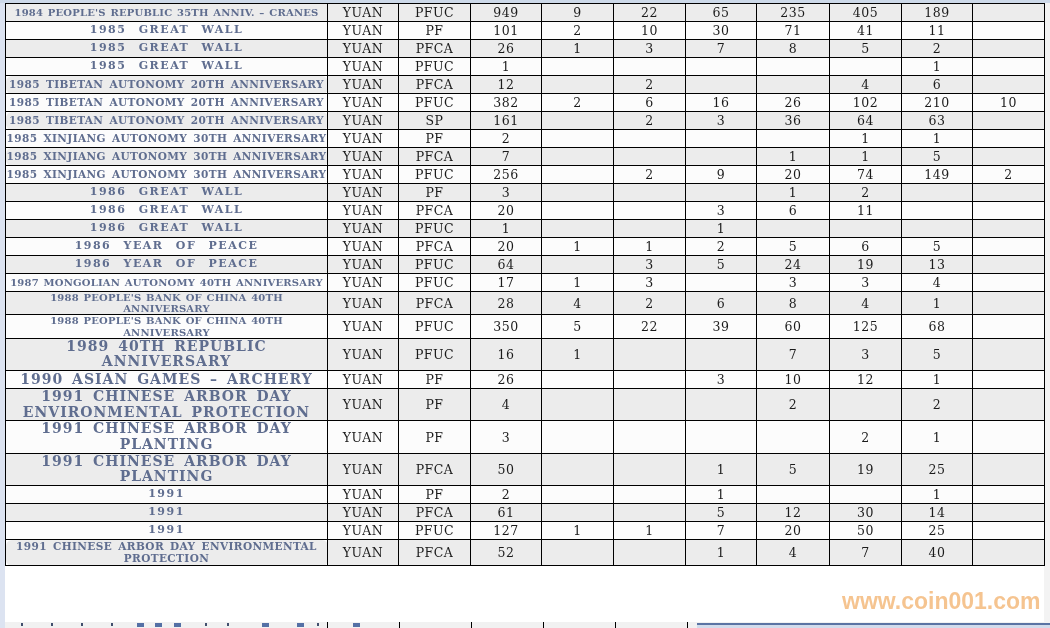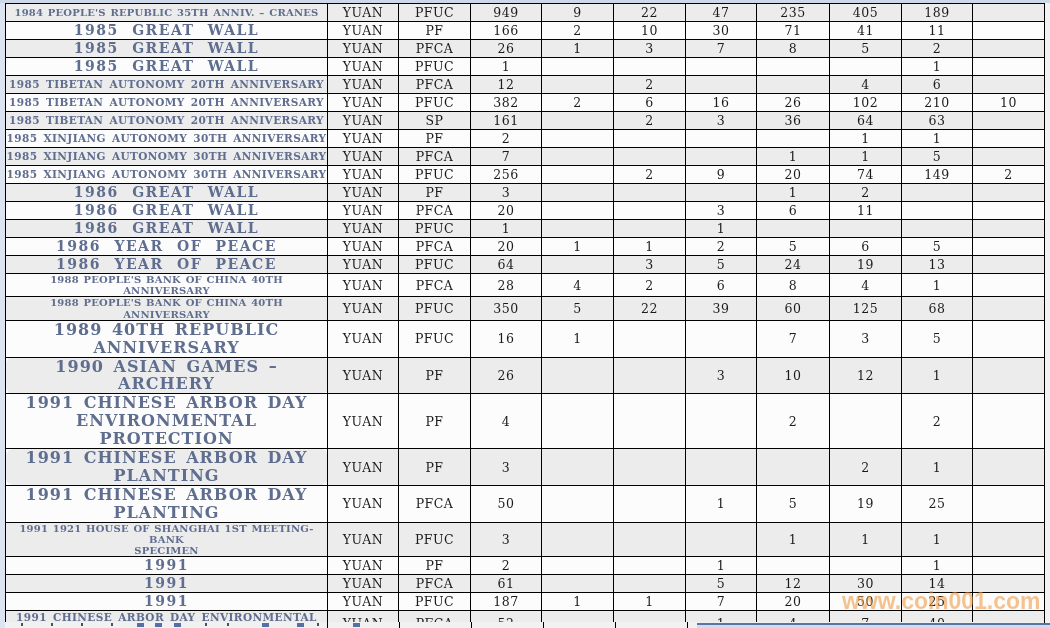--- a/index.html
+++ b/index.html
@@ -21,23 +21,23 @@
   }
   tr.r{height:18px;margin-top:44px;}
   tr.r.tall{height:26px;}
   tr.r:nth-child(odd) td{background:#ececec;}
   tr.r:nth-child(even) td{background:#fcfcfc;}
 
   td.desc{
     color:#5f6d8f;font-weight:bold;font-family:"DejaVu Serif",serif;
     white-space:pre-line;line-height:1.12;
   }
-  td.desc.fs13{font-size:14px;letter-spacing:1.5px;word-spacing:7px;}
-  td.desc.fs12{font-size:16px;letter-spacing:1px;word-spacing:3px;border-radius:7px;}
-  td.desc.fs11{font-size:10.5px;letter-spacing:.4px;word-spacing:2px;}
+  td.desc.fs13{font-size:11px;letter-spacing:1.5px;word-spacing:7px;}
+  td.desc.fs12{font-size:14px;letter-spacing:1px;word-spacing:3px;}
+  td.desc.fs11{font-size:10.5px;letter-spacing:.4px;word-spacing:2px;border-radius:6px;}
   td.desc.fs10{font-size:10px;letter-spacing:.2px;word-spacing:1px;}
 
   td.num{
     font-family:"DejaVu Serif",serif;font-size:12.5px;color:#1b1b1b;
     letter-spacing:.5px;
   }
 
   .partial-row{
     position:absolute;left:5px;top:622px;width:1039px;height:6px;
     background:#f1f1f1;overflow:hidden;
@@ -80,31 +80,31 @@
       <col style="width:72px">
   </colgroup>
   <tbody id="rows">
       <tr class="r">
         <td class="desc fs10">1984 PEOPLE'S REPUBLIC 35TH ANNIV. – CRANES</td>
         <td class="num">YUAN</td>
         <td class="num">PFUC</td>
         <td class="num">949</td>
         <td class="num">9</td>
         <td class="num">22</td>
-        <td class="num">47</td>
+        <td class="num">65</td>
         <td class="num">235</td>
         <td class="num">405</td>
         <td class="num">189</td>
         <td class="num"></td>
       </tr>
       <tr class="r">
         <td class="desc fs13">1985 GREAT WALL</td>
         <td class="num">YUAN</td>
         <td class="num">PF</td>
-        <td class="num">166</td>
+        <td class="num">101</td>
         <td class="num">2</td>
         <td class="num">10</td>
         <td class="num">30</td>
         <td class="num">71</td>
         <td class="num">41</td>
         <td class="num">11</td>
         <td class="num"></td>
       </tr>
       <tr class="r">
         <td class="desc fs13">1985 GREAT WALL</td>
@@ -269,20 +269,33 @@
         <td class="num">64</td>
         <td class="num"></td>
         <td class="num">3</td>
         <td class="num">5</td>
         <td class="num">24</td>
         <td class="num">19</td>
         <td class="num">13</td>
         <td class="num"></td>
       </tr>
       <tr class="r">
+        <td class="desc fs10">1987 MONGOLIAN AUTONOMY 40TH ANNIVERSARY</td>
+        <td class="num">YUAN</td>
+        <td class="num">PFUC</td>
+        <td class="num">17</td>
+        <td class="num">1</td>
+        <td class="num">3</td>
+        <td class="num"></td>
+        <td class="num">3</td>
+        <td class="num">3</td>
+        <td class="num">4</td>
+        <td class="num"></td>
+      </tr>
+      <tr class="r">
         <td class="desc fs10">1988 PEOPLE'S BANK OF CHINA 40TH ANNIVERSARY</td>
         <td class="num">YUAN</td>
         <td class="num">PFCA</td>
         <td class="num">28</td>
         <td class="num">4</td>
         <td class="num">2</td>
         <td class="num">6</td>
         <td class="num">8</td>
         <td class="num">4</td>
         <td class="num">1</td>
@@ -360,34 +373,20 @@
         <td class="num">PFCA</td>
         <td class="num">50</td>
         <td class="num"></td>
         <td class="num"></td>
         <td class="num">1</td>
         <td class="num">5</td>
         <td class="num">19</td>
         <td class="num">25</td>
         <td class="num"></td>
       </tr>
-      <tr class="r tall">
-        <td class="desc fs10">1991 1921 HOUSE OF SHANGHAI 1ST MEETING-BANK
-SPECIMEN</td>
-        <td class="num">YUAN</td>
-        <td class="num">PFUC</td>
-        <td class="num">3</td>
-        <td class="num"></td>
-        <td class="num"></td>
-        <td class="num"></td>
-        <td class="num">1</td>
-        <td class="num">1</td>
-        <td class="num">1</td>
-        <td class="num"></td>
-      </tr>
       <tr class="r">
         <td class="desc fs13">1991</td>
         <td class="num">YUAN</td>
         <td class="num">PF</td>
         <td class="num">2</td>
         <td class="num"></td>
         <td class="num"></td>
         <td class="num">1</td>
         <td class="num"></td>
         <td class="num"></td>
@@ -404,21 +403,21 @@
         <td class="num">5</td>
         <td class="num">12</td>
         <td class="num">30</td>
         <td class="num">14</td>
         <td class="num"></td>
       </tr>
       <tr class="r">
         <td class="desc fs13">1991</td>
         <td class="num">YUAN</td>
         <td class="num">PFUC</td>
-        <td class="num">187</td>
+        <td class="num">127</td>
         <td class="num">1</td>
         <td class="num">1</td>
         <td class="num">7</td>
         <td class="num">20</td>
         <td class="num">50</td>
         <td class="num">25</td>
         <td class="num"></td>
       </tr>
       <tr class="r tall">
         <td class="desc fs11">1991 CHINESE ARBOR DAY ENVIRONMENTAL

